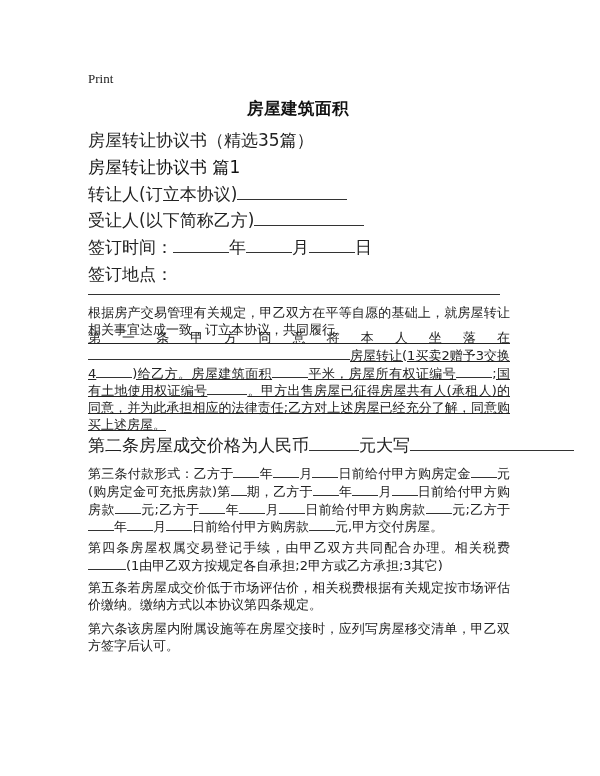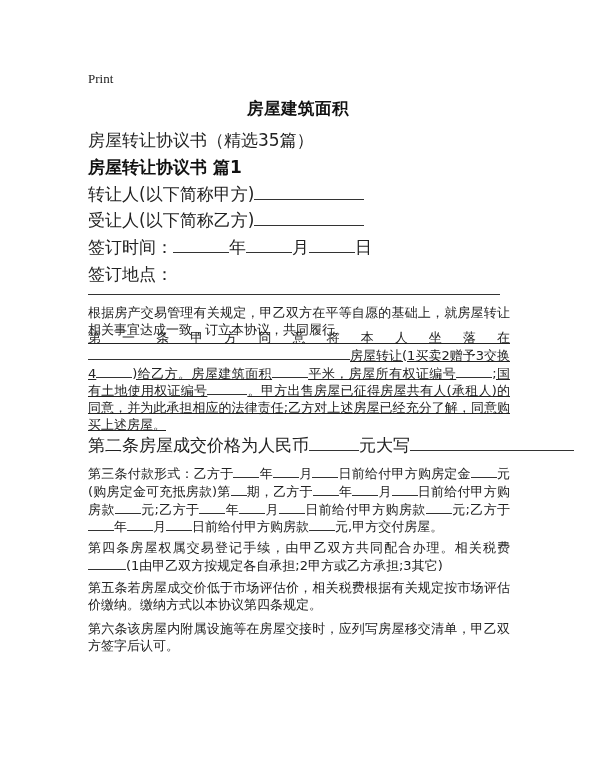--- a/index.html
+++ b/index.html
@@ -2,38 +2,38 @@
 <html><head>
 <meta charset="utf-8">
 <style>
   html, body { margin: 0; padding: 0; background: #ffffff; }
   body { width: 600px; height: 776px; position: relative; overflow: hidden;
          font-family: "DejaVu Sans", "Liberation Sans", sans-serif; color: #1a1a1a; }
   .page { position: absolute; left: 88px; top: 0; width: 420px; }
   .print { position: absolute; left: 0; top: 71px; font-family: "Liberation Serif", serif; font-size: 13px; color: #222; }
   .title { position: absolute; left: 0; width: 420px; top: 98px; text-align: center; font-size: 16.5px; font-weight: bold; letter-spacing: 0.5px; color: #111; }
   .line { position: absolute; left: 0; font-size: 17px; line-height: 17px; white-space: nowrap; color: #222; }
-  .heading { font-weight: bold; color: #111; }
+  .heading { font-weight: normal; color: #111; }
   .blank { display: inline-block; border-bottom: 1px solid #333; height: 12px; vertical-align: baseline; }
   .rule { position: absolute; left: 0; top: 294px; width: 412px; height: 0; border-top: 1px solid #333; }
   .para { position: absolute; left: 0; width: 422px; font-size: 13px; line-height: 16.8px; color: #222; text-align: justify; }
   .para span { white-space: normal; }
 </style>
 </head>
 <body>
 
 <div class="page">
   <div class="print">Print</div>
   <div class="title">房屋建筑面积</div>
 
   <div class="line" style="top:132px;">房屋转让协议书（精选35篇）</div>
   <div class="line heading" style="top:159px;">房屋转让协议书 篇1</div>
 
   <div class="line" style="top:186px;">
-    <span>转让人(以下简称甲方)</span><span class="blank" style="width:110px;"></span>
+    <span>转让人(订立本协议)</span><span class="blank" style="width:110px;"></span>
   </div>
   <div class="line" style="top:212px;">
     <span>受让人(以下简称乙方)</span><span class="blank" style="width:110px;"></span>
   </div>
   <div class="line" style="top:239px;">
     <span>签订时间：</span><span class="blank" style="width:56px;"></span><span>年</span><span class="blank" style="width:46px;"></span><span>月</span><span class="blank" style="width:46px;"></span><span>日</span>
   </div>
   <div class="line" style="top:266px;font-family:Liberation Serif, serif;">
     <span>签订地点：</span>
   </div>

